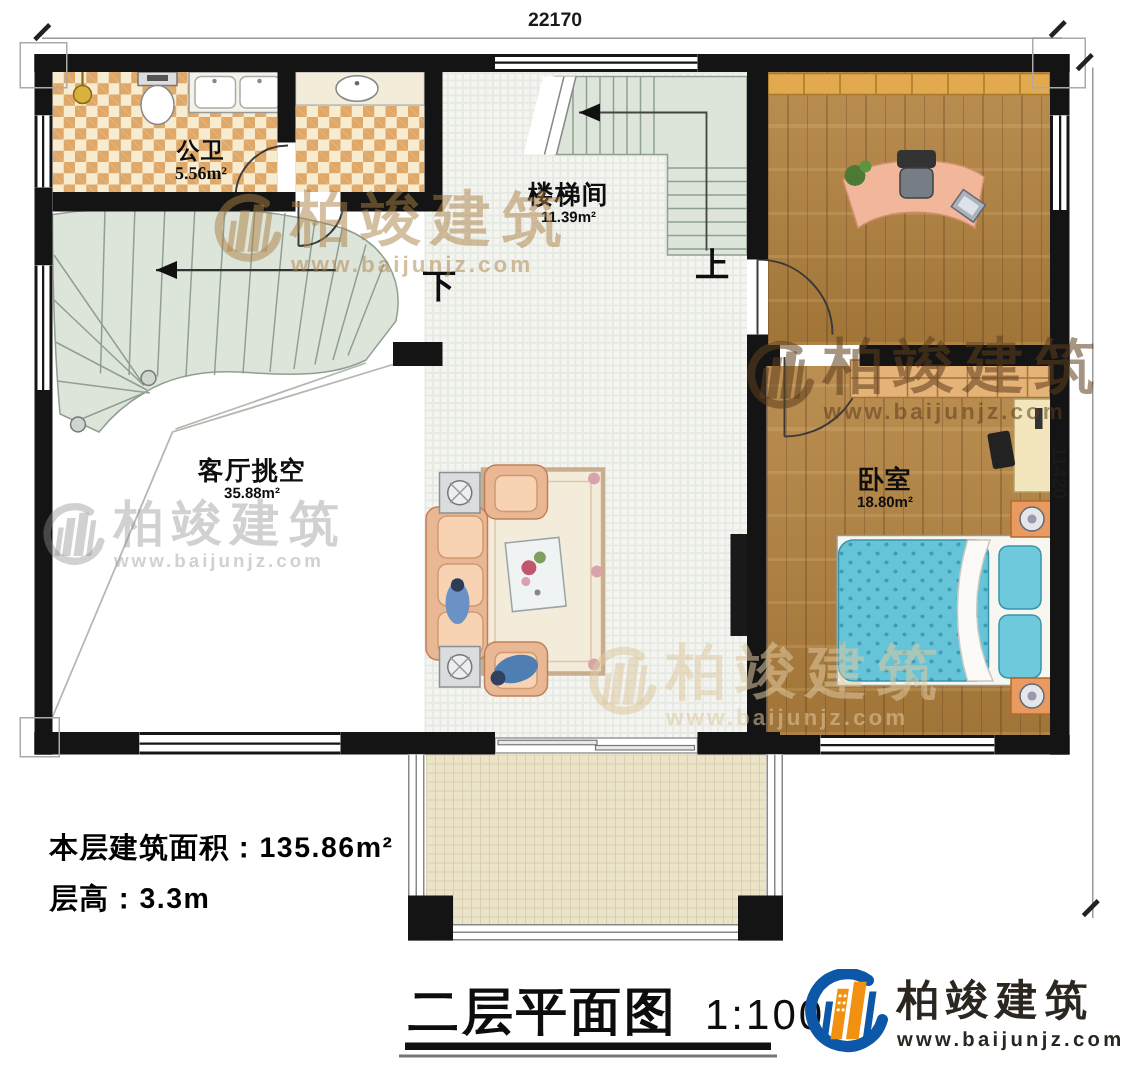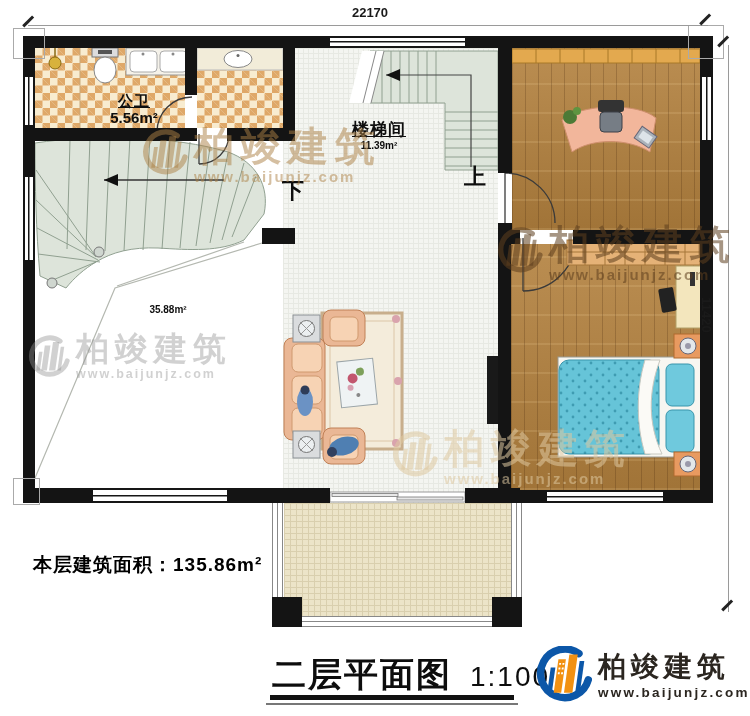--- a/index.html
+++ b/index.html
@@ -30,24 +30,24 @@
         background-image:linear-gradient(90deg,#161616,#161616);background-size:1.5px 100%;
         background-position:center;background-repeat:no-repeat;box-sizing:border-box;}
   .railv{background:#fff;border-left:1px solid #888;border-right:1px solid #888;
         background-image:linear-gradient(90deg,#888,#888);background-size:1px 100%;
         background-position:center;background-repeat:no-repeat;box-sizing:border-box;}
   .railh{background:#fff;border-top:1px solid #888;border-bottom:1px solid #888;
         background-image:linear-gradient(#888,#888);background-size:100% 1px;
         background-position:center;background-repeat:no-repeat;box-sizing:border-box;}
   
   .rlabel{position:absolute;text-align:center;line-height:1.15;font-weight:700;color:#0e0e0e;z-index:40;}
-  .rlabel .nm{display:block;font-size:17px;letter-spacing:1px;text-decoration:underline;}
+  .rlabel .nm{display:block;font-size:17px;letter-spacing:1px;}
   .rlabel .ar{display:block;font-size:10px;letter-spacing:0;}
   .rlabel.sm .nm{font-size:15px;}
-  .rlabel.sm .ar{font-size:15px;}
+  .rlabel.sm .ar{font-size:12px;font-family:Liberation Serif, serif;}
   .dirlabel{position:absolute;font-size:22px;font-weight:700;color:#0e0e0e;z-index:40;}
   
   .dimline{background:#9a9a9a;z-index:30;}
   .tick{position:absolute;width:14px;height:2.5px;background:#222;transform:rotate(-45deg);z-index:31;}
   .wit{position:absolute;border:1px solid #aaa;z-index:29;}
   .dimtext{position:absolute;font-size:13px;font-weight:700;color:#1a1a1a;text-align:center;z-index:31;}
   
   .wm{position:absolute;display:flex;align-items:flex-start;gap:6px;z-index:60;pointer-events:none;}
   .wm .wm-txt{display:flex;flex-direction:column;}
   .wm .wm-brand{font-size:40px;font-weight:700;letter-spacing:7px;line-height:1;white-space:nowrap;}
@@ -331,21 +331,26 @@
 
   <div class="rlabel sm" style="left:94px;top:92px;width:80px">
     <span class="nm">公卫</span>
     <span class="ar">5.56m²</span>
   </div>
   <div class="rlabel" style="left:329px;top:120px;width:100px">
     <span class="nm">楼梯间</span>
     <span class="ar">11.39m²</span>
   </div>
   <div class="rlabel" style="left:108px;top:304px;width:120px">
+    <span class="nm">客厅挑空</span>
     <span class="ar">35.88m²</span>
+  </div>
+  <div class="rlabel" style="left:540px;top:310px;width:100px">
+    <span class="nm">卧室</span>
+    <span class="ar">18.80m²</span>
   </div>
   <div class="dirlabel" style="left:282px;top:176px">下</div>
   <div class="dirlabel" style="left:464px;top:162px">上</div>
 
   <div class="wm" style="left:142px;top:126px;color:rgba(172,128,68,.5)">
     <svg class="wm-icon" width="46" height="56">
         <use href="#bjicon"></use>
       </svg>
     <div class="wm-txt">
       <span class="wm-brand">柏竣建筑</span>
@@ -374,20 +379,21 @@
     <svg class="wm-icon" width="46" height="56">
         <use href="#bjicon"></use>
       </svg>
     <div class="wm-txt">
       <span class="wm-brand">柏竣建筑</span>
       <span class="wm-url">www.baijunjz.com</span>
     </div>
   </div>
 
   <div class="info" style="top:552px">本层建筑面积：135.86m²</div>
+  <div class="info" style="top:586px">层高：3.3m</div>
 
   <div class="titleblock">
     <span class="title-main">二层平面图</span>
     <span class="title-scale">1:100</span>
   </div>
   <div class="underline-thick"></div>
   <div class="underline-thin"></div>
 
   <div class="logoblock">
     <svg width="56" height="60">

